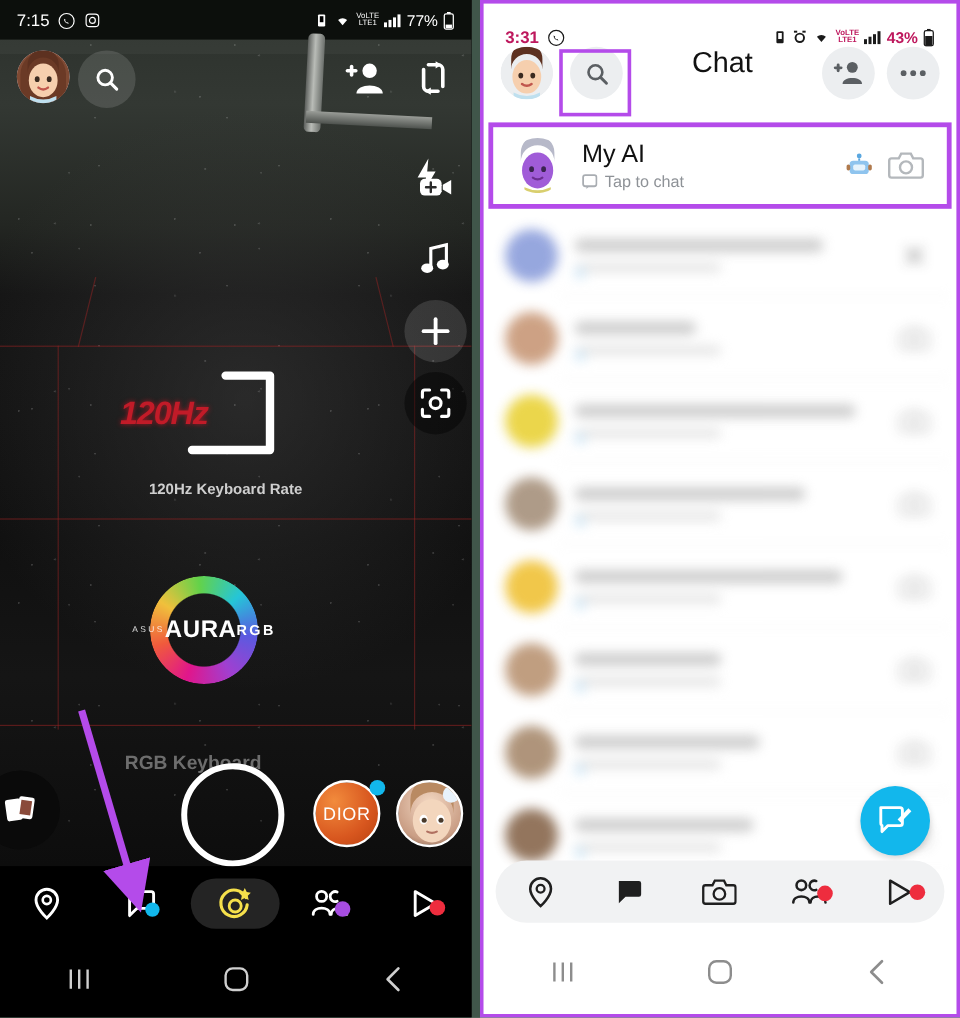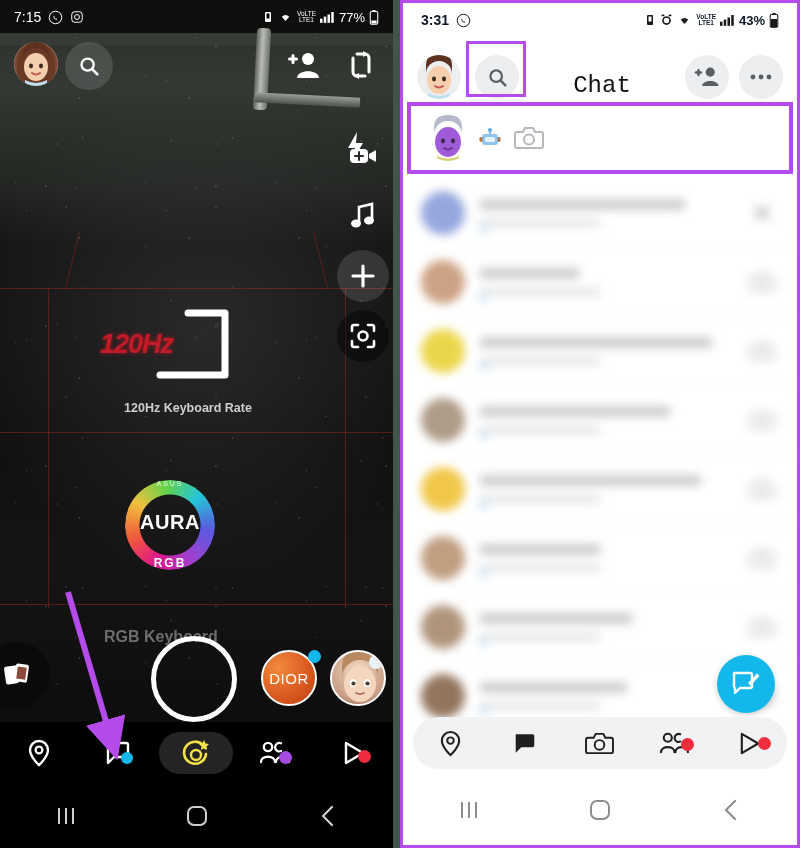--- a/index.html
+++ b/index.html
@@ -47,21 +47,21 @@
   .lp-right-col{position:absolute;right:0;top:130px;width:60px;z-index:6;display:flex;flex-direction:column;align-items:center;gap:8px;}
   .lp-right-col .ic{width:52px;height:52px;display:flex;align-items:center;justify-content:center;}
   .lp-right-col .ic.dim{background:rgba(255,255,255,.13);border-radius:50%;}
   .lp-right-col .ic.dark{background:rgba(0,0,0,.42);border-radius:50%;}
 
   .aura-wrap{position:absolute;left:125px;top:480px;width:90px;height:90px;z-index:3;}
   .aura-ring{position:absolute;inset:0;border-radius:50%;
     background:conic-gradient(from 200deg,#e0168b,#f05a3c,#f0c03c,#63d24a,#25c5d8,#5a5ae0,#a13fd0,#e0168b);
     -webkit-mask:radial-gradient(circle, transparent 0 30px, #000 31px);
             mask:radial-gradient(circle, transparent 0 30px, #000 31px);}
-  .aura-txt{position:absolute;inset:0;display:flex;flex-direction:column;align-items:center;justify-content:space-between;color:#fff;}
+  .aura-txt{position:absolute;inset:0;display:flex;flex-direction:row;align-items:center;justify-content:center;color:#fff;}
   .aura-asus{font-size:7px;letter-spacing:2px;opacity:.85;}
   .aura-main{font-size:20px;font-weight:bold;letter-spacing:.5px;line-height:1;}
   .aura-rgb{font-size:12px;font-weight:bold;letter-spacing:2px;}
   .hz-wrap{position:absolute;left:130px;top:305px;z-index:3;}
   .hz-lap{position:relative;width:110px;height:78px;}
   .hz-txt{position:absolute;left:-30px;top:24px;color:#c11b28;font-size:27px;font-weight:bold;font-style:italic;letter-spacing:-1px;text-shadow:0 0 4px rgba(200,20,35,.8);}
   .hz-cap{position:absolute;left:-42px;top:96px;width:200px;text-align:center;color:#cfcfcf;font-size:12.5px;font-weight:bold;}
   .rgbkb{position:absolute;left:104px;top:628px;color:#6d6d6d;font-size:16px;font-weight:bold;z-index:3;}
 
   .carousel{position:absolute;left:0;bottom:126px;right:0;height:86px;z-index:6;}
@@ -77,23 +77,23 @@
   .lp-nav{position:absolute;left:0;bottom:64px;right:0;height:62px;background:#000;display:flex;align-items:center;z-index:6;}
   .lp-nav .ni{flex:1;display:flex;align-items:center;justify-content:center;position:relative;}
   .pill-cam{width:74px;height:42px;border-radius:21px;background:#242424;display:flex;align-items:center;justify-content:center;}
   .sysnav{position:absolute;left:0;bottom:0;right:0;height:64px;display:flex;align-items:center;background:#000;}
   .sysnav .si{flex:1;display:flex;align-items:center;justify-content:center;color:#cfcfcf;}
 
   
   #right-phone{position:absolute;left:400px;top:0;width:400px;height:848px;background:#fff;
     box-sizing:border-box;border:3px solid #b44bea;overflow:hidden;}
   .rp-status{position:absolute;left:0;top:0;right:0;height:34px;display:flex;align-items:center;justify-content:space-between;
-    padding:0 18px;color:#0f172a;font-size:14px;font-weight:600;}
+    padding:11px 18px;color:#be185d;font-size:14px;font-weight:600;}
   .rp-status .rgt{display:flex;align-items:center;gap:4px;font-size:13px;}
-  .rp-header{position:absolute;left:0;top:36px;right:0;height:60px;display:flex;align-items:flex-end;padding:0 14px;box-sizing:border-box;font-family:Liberation Mono, monospace;}
+  .rp-header{position:absolute;left:0;top:36px;right:0;height:60px;display:flex;align-items:flex-start;padding:0 14px;box-sizing:border-box;}
   .rp-av{width:44px;height:44px;border-radius:50%;overflow:hidden;flex:none;}
   .gray-circ{width:44px;height:44px;border-radius:50%;background:#eceef0;display:flex;align-items:center;justify-content:center;flex:none;}
   .rp-title{flex:1;text-align:center;font-size:24px;color:#111;font-weight:400;}
   .search-hl{position:absolute;left:63px;top:2px;width:60px;height:56px;border:3px solid #b44bea;box-sizing:border-box;}
 
   .myai-hl{position:absolute;left:4px;top:99px;right:4px;height:72px;border:4px solid #b44bea;box-sizing:border-box;background:#fff;
     display:flex;align-items:center;padding:0 14px;}
   .myai-av{width:46px;height:46px;border-radius:50%;flex:none;overflow:hidden;}
   .myai-mid{flex:1;padding-left:14px;}
   .myai-name{font-size:21px;color:#111;line-height:1.15;}
@@ -448,20 +448,30 @@
       <div class="myai-av">
         <svg width="46" height="46" viewBox="0 0 46 46">
           <ellipse cx="23" cy="27" rx="13" ry="15" fill="#a05cd8"></ellipse>
           <path d="M9 20 A14 14 0 0 1 37 20 L37 12 A14 14 0 0 0 9 12 Z" fill="#b7b9c9"></path>
           <ellipse cx="18" cy="26" rx="2" ry="2.4" fill="#3a2450"></ellipse>
             <ellipse cx="28" cy="26" rx="2" ry="2.4" fill="#3a2450"></ellipse>
           <path d="M19 33 Q23 36 27 33" stroke="#6b2f90" stroke-width="1.8" fill="none" stroke-linecap="round"></path>
           <path d="M12 41 Q23 46 34 41 L34 46 L12 46 Z" fill="#d9cf6e"></path>
         </svg>
       </div>
+      <div class="myai-mid">
+        <div class="myai-name">My AI</div>
+        <div class="myai-sub">
+          <svg width="13" height="13" viewBox="0 0 14 14">
+              <rect x="1" y="1" width="12" height="10" rx="2" fill="none" stroke="#a9adb2" stroke-width="1.6"></rect>
+              <path d="M4 11 L4 13.5 L6.5 11" fill="#a9adb2"></path>
+            </svg>
+          <span>Tap to chat</span>
+        </div>
+      </div>
       <div style="width:38px;display:flex;align-items:center;justify-content:center;">
         <svg width="24" height="24" viewBox="0 0 24 24">
           <rect x="4" y="8" width="16" height="11" rx="3" fill="#8fc4ee"></rect>
           <rect x="7" y="11" width="10" height="5" rx="1.5" fill="#e6f3fc"></rect>
           <circle cx="12" cy="4" r="2" fill="#5aa7e0"></circle>
             <line x1="12" y1="6" x2="12" y2="8" stroke="#5aa7e0" stroke-width="1.6"></line>
           <rect x="1.5" y="11" width="3" height="5" rx="1.4" fill="#b07a4d"></rect>
             <rect x="19.5" y="11" width="3" height="5" rx="1.4" fill="#b07a4d"></rect>
         </svg>
       </div>

